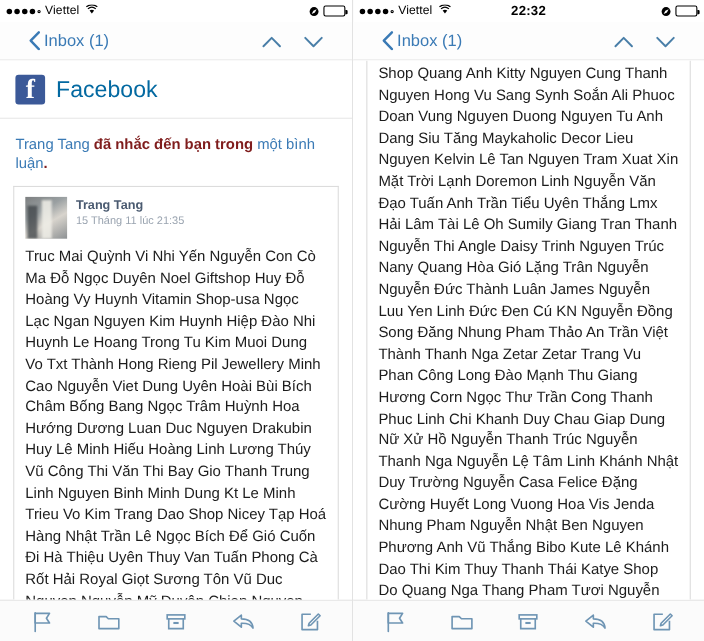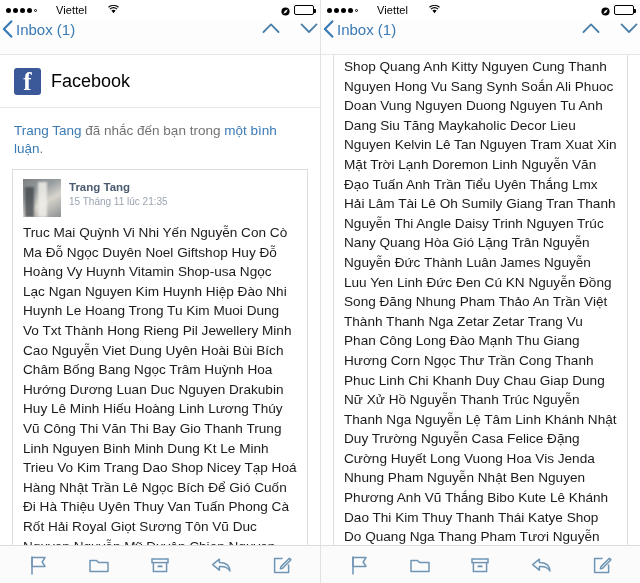--- a/index.html
+++ b/index.html
@@ -20,21 +20,21 @@
   .phone.right { border-left: 1px solid #e2e2e2; }
 
   
   .statusbar {
     height: 20px; flex: 0 0 20px;
     display: flex; align-items: center;
     padding: 0 6px;
     font-size: 11px; color: #000;
     position: relative;
   }
-  .sb-left { display: flex; align-items: center; gap: 19px; }
+  .sb-left { display: flex; align-items: center; gap: 4px; }
   .dots { display: flex; align-items: center; gap: 2px; }
   .dot { width: 5px; height: 5px; border-radius: 50%; background: #000; }
   .dot.hollow { background: transparent; border: 1px solid #000; width: 3px; height: 3px; }
   .carrier { font-size: 11px; letter-spacing: .1px; }
   .wifi { margin-left: 2px; display: inline-block; }
   .sb-time {
     position: absolute; left: 0; right: 0; text-align: center;
     font-size: 12px; font-weight: bold; letter-spacing: .2px;
   }
   .sb-right {
@@ -48,22 +48,22 @@
   }
   .battery::after {
     content: ""; position: absolute; right: -3px; top: 3px;
     width: 2px; height: 4px; background: #000; border-radius: 0 1px 1px 0;
   }
   .battery .fill { height: 100%; width: 62%; background: #000; border-radius: 1px; }
 
   
   .navbar {
     height: 35px; flex: 0 0 35px;
-    display: flex; align-items: flex-start;
-    padding: 0 2px;
+    display: flex; align-items: center;
+    padding: 0 26px;
     background: #fdfdfd;
     border-bottom: 1px solid #e6e6e6;
   }
   .back { display: flex; align-items: center; color: #3a7ab5; gap: 3px; }
   .chev-back { width: 11px; height: 18px; }
   .back-label { font-size: 15px; color: #3a7ab5; }
   .nav-right { margin-left: auto; display: flex; align-items: center; gap: 20px; }
   .chev { width: 18px; height: 12px; }
 
   
@@ -81,27 +81,27 @@
   .fb-logo {
     width: 27px; height: 27px; border-radius: 3px;
     background: #3b5998; position: relative; flex: 0 0 27px;
   }
   .fb-logo .f {
     position: absolute; left: 0; right: 0; bottom: 0;
     text-align: center; color: #fff;
     font-family: "Liberation Serif", serif;
     font-weight: bold; font-size: 25px; line-height: 27px;
   }
-  .fb-name { font-size: 18px; color: #000000; }
+  .fb-name { font-size: 21px; color: #0369a1; }
 
   .mention-line {
     padding: 14px 14px 12px 14px;
     font-size: 13.5px; color: #3a5a88; line-height: 1.3;
   }
-  .mention-line .strong { color: #737373; font-weight: normal; }
+  .mention-line .strong { color: #7f1d1d; font-weight: bold; }
   .mention-line .lnk { color: #3a7ab5; }
 
   .comment-card {
     margin: 0 12px;
     border: 1px solid #dcdcdc;
     border-bottom: none;
     background: #fff;
     padding: 9px 10px 0 10px;
     height: calc(100% - 110px);
     overflow: hidden;
@@ -277,20 +277,21 @@
         </span>
         <span class="carrier">Viettel</span>
         <span class="wifi">
           <svg width="11" height="9" viewBox="0 0 11 9">
               <path d="M5.5 8.2 L3.4 5.6 a3.4 3.4 0 0 1 4.2 0 Z" fill="#000"></path>
               <path d="M1.9 4.1 a5.6 5.6 0 0 1 7.2 0" stroke="#000" stroke-width="1.1" fill="none"></path>
               <path d="M0.5 2.2 a8 8 0 0 1 10 0" stroke="#000" stroke-width="1.1" fill="none"></path>
             </svg>
         </span>
       </div>
+      <div class="sb-time">22:32</div>
       <div class="sb-right">
         <span class="loc-icon">
           <svg width="9" height="9" viewBox="0 0 10 10">
               <circle cx="5" cy="5" r="4.5" fill="#000"></circle>
               <path d="M7.6 2.6 L4.3 4.2 L2.6 7.6 L5.9 6 Z" fill="#fff"></path>
             </svg>
         </span>
         <span class="battery"><span class="fill"></span></span>
       </div>
     </div>

